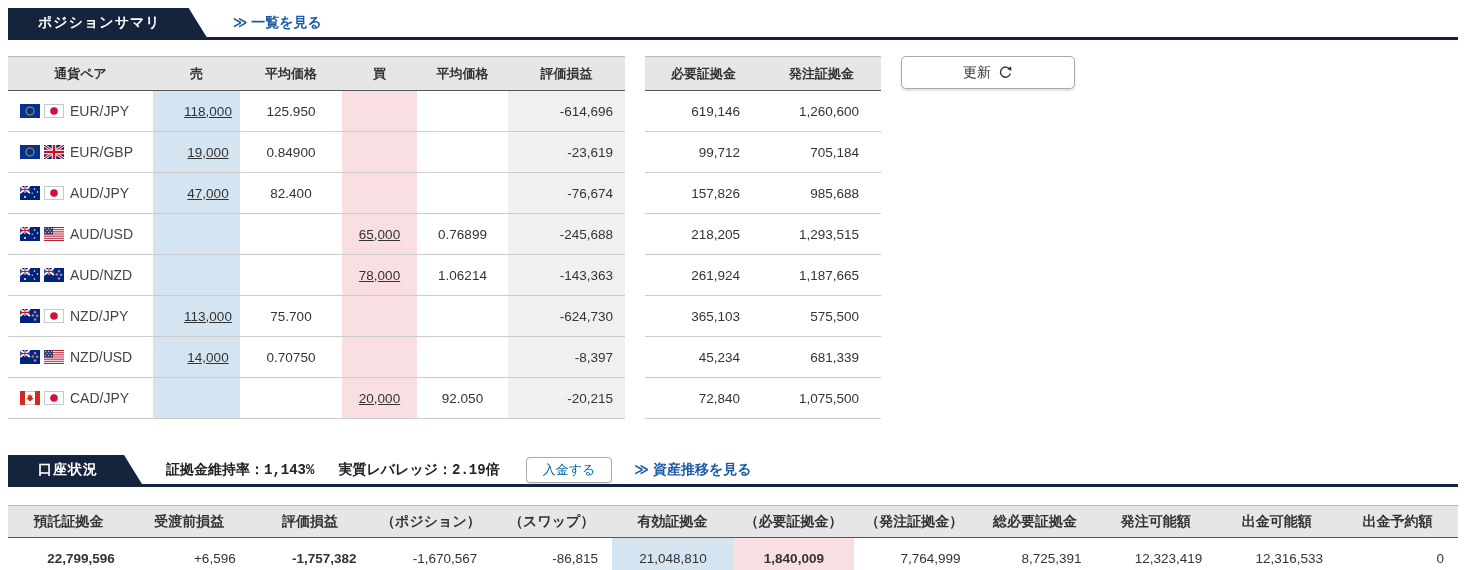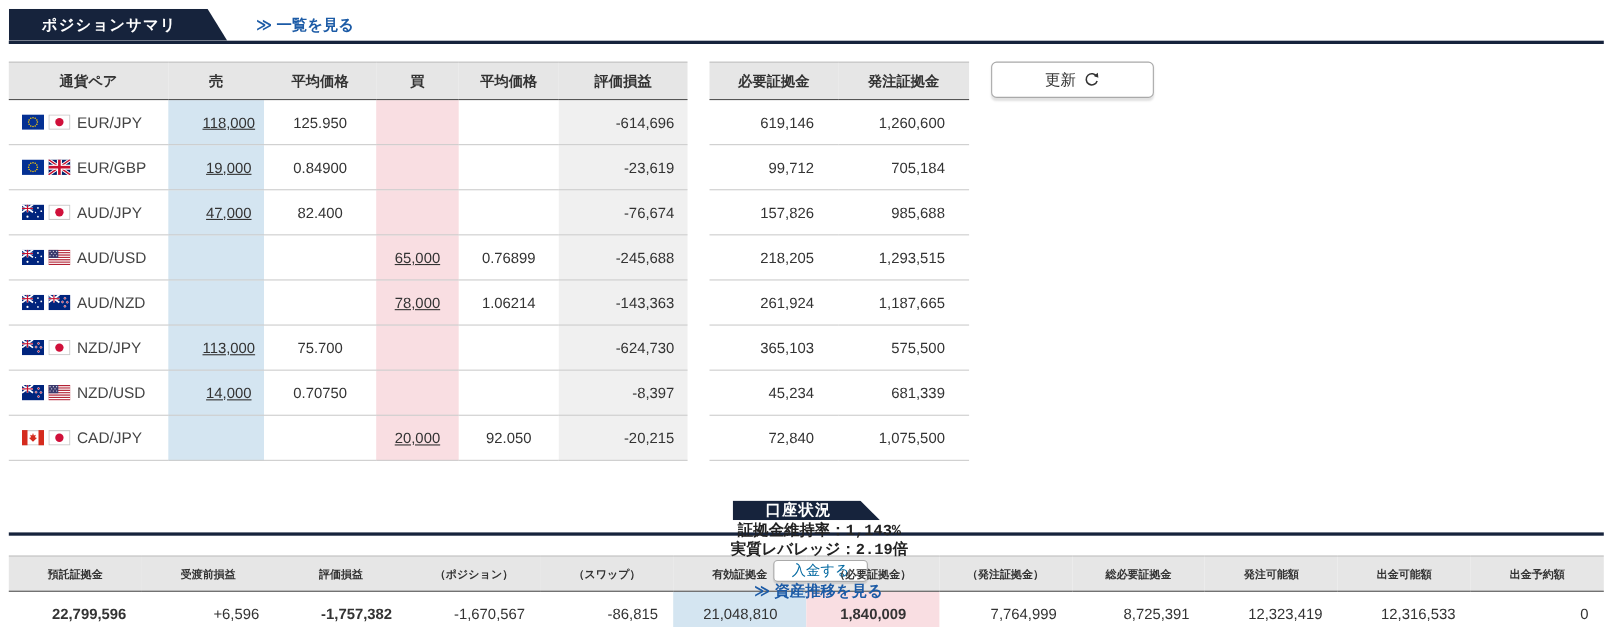--- a/index.html
+++ b/index.html
@@ -28,36 +28,36 @@
   .pair-label{font-size:14px;color:#444;vertical-align:middle;margin-left:2px;}
   .cell-sell{background:var(--sell);text-align:center;padding-left:24px;}
   .cell-buy{background:var(--buy);text-align:center;}
   .cell-avg{text-align:center;}
   .cell-pl{background:var(--pl);text-align:right;padding-right:12px;}
   .qty-link{color:#333;text-decoration:underline;cursor:pointer;}
   .margin-table{width:236px;margin-left:20px;}
   .margin-table td{text-align:right;padding-right:22px;}
 
   .btn-wrap{margin-left:20px;}
-  .refresh-btn{width:148px;height:33px;background:#fff;border:1px solid #a9a9a9;border-radius:5px;
+  .refresh-btn{width:174px;height:33px;background:#fff;border:1px solid #a9a9a9;border-radius:5px;
     box-shadow:0 2px 2px rgba(0,0,0,.12);font-size:14px;color:#333;cursor:pointer;
     display:flex;align-items:center;justify-content:center;gap:7px;font-family:inherit;text-align:center;}
   .refresh-btn svg{display:block;}
 
   
-  .bar2{margin-top:36px;flex-direction:column;}
+  .bar2{margin-top:36px;}
   .tab-account{padding:0 44px 0 30px;}
   .stat{font-size:14px;font-weight:bold;color:#222;margin-left:24px;white-space:nowrap;font-family:Liberation Mono, monospace;}
   .deposit-btn{margin-left:26px;height:26px;padding:0 16px;background:#fff;border:1px solid #aaa;border-radius:4px;
     box-shadow:0 1px 1px rgba(0,0,0,.1);color:#0369a1;font-size:13px;cursor:pointer;font-family:inherit;}
   .bar2 .blue-link{margin-left:22px;}
 
   
   .account-table{width:1450px;margin:18px 8px 0;}
-  .account-table th{height:29px;font-size:10px;}
+  .account-table th{height:29px;font-size:14px;}
   .account-table td{height:38px;text-align:right;padding-right:14px;font-size:13.5px;border-bottom:1px solid #bbb;}
   .account-table td.bg-blue{background:var(--sell);text-align:center;padding-right:0;}
   .account-table td.bg-pink{background:var(--buy);text-align:center;padding-right:0;}
   .account-table td.bold{font-weight:bold;}
 </style>
 </head>
 <body>
 
 <div class="page" style="--navy: #16233c; --link: #1c5ba6; --header-bg: #e6e6e6; --sell: #d4e5f1; --buy: #f9dee2; --pl: #f0f0f0;">
 

